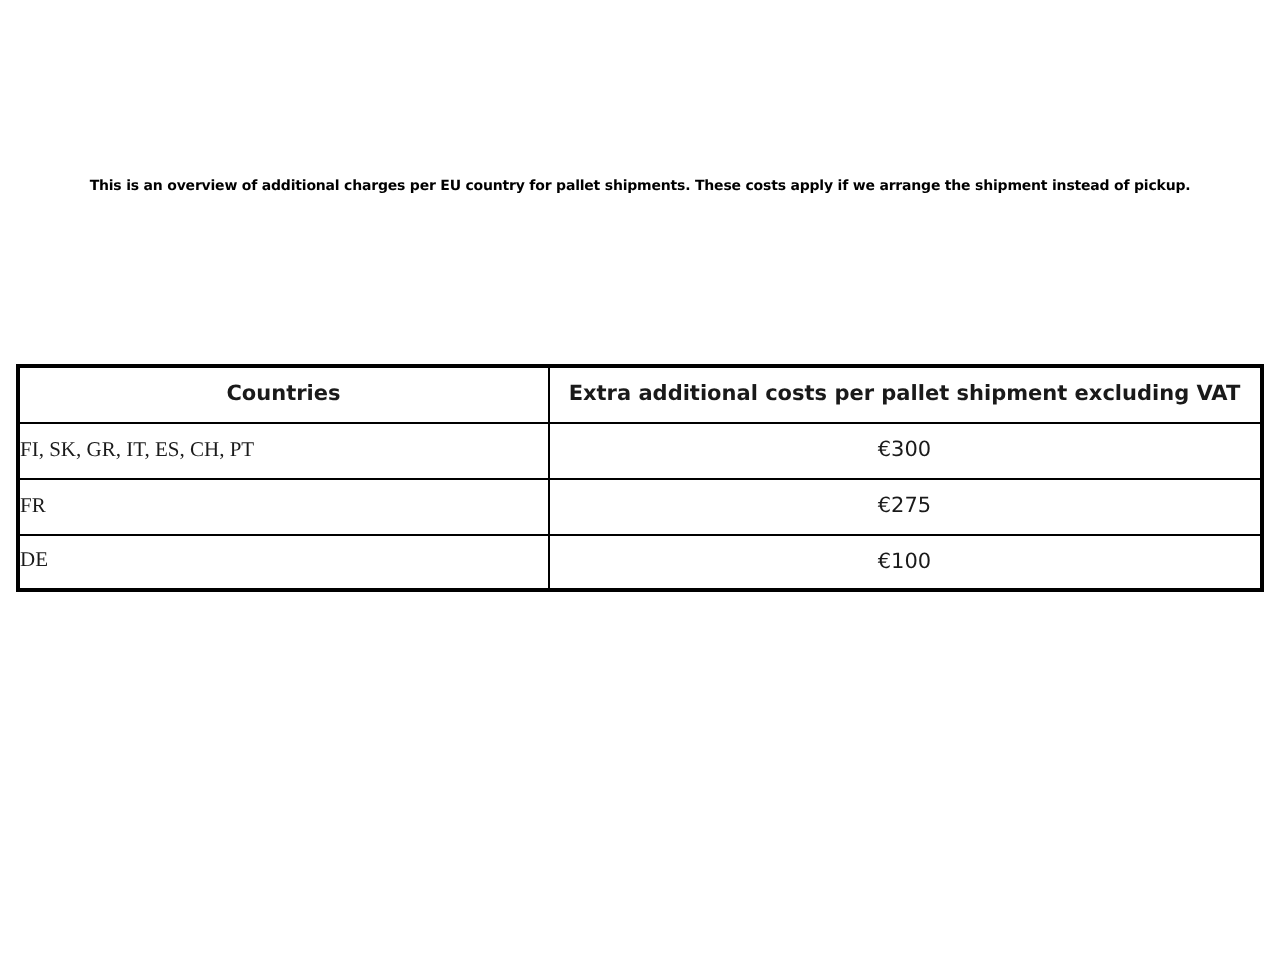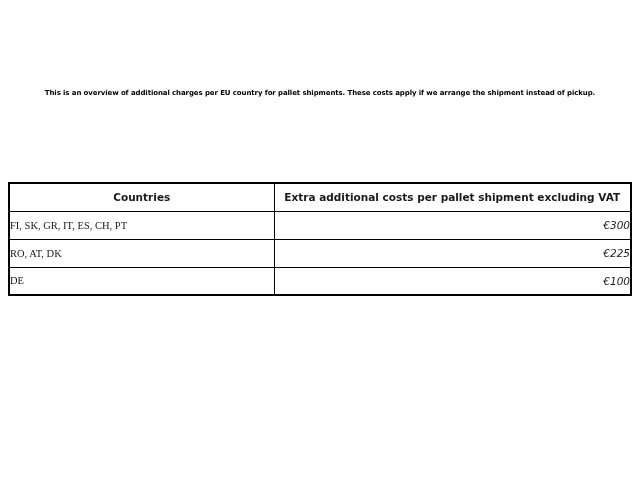--- a/index.html
+++ b/index.html
@@ -51,23 +51,22 @@
   table.costs th {
     font-weight: bold;
     text-align: center;
   }
   td.countries-col {
     text-align: left;
     padding-left: 25px;
     font-family: Liberation Serif, serif;
   }
   td.cost-col {
-    text-align: right;
+    text-align: center;
     padding-left: 34px;
-    font-style: italic;
   }
 </style>
 </head>
 <body>
 
 <p class="intro">This is an overview of additional charges per EU country for pallet shipments. These costs apply if we arrange the shipment instead of pickup.</p>
 
 <table class="costs">
   <colgroup>
     <col style="width:265px">
@@ -78,21 +77,21 @@
       <th>Countries</th>
       <th>Extra additional costs per pallet shipment excluding VAT</th>
     </tr>
   </thead>
   <tbody>
     <tr>
       <td class="countries-col">FI, SK, GR, IT, ES, CH, PT</td>
       <td class="cost-col">€300</td>
     </tr>
     <tr>
-      <td class="countries-col">RO, AT, DK</td>
-      <td class="cost-col">€225</td>
+      <td class="countries-col">FR</td>
+      <td class="cost-col">€275</td>
     </tr>
     <tr>
       <td class="countries-col">DE</td>
       <td class="cost-col">€100</td>
     </tr>
   </tbody>
 </table>
 
 </body></html>

